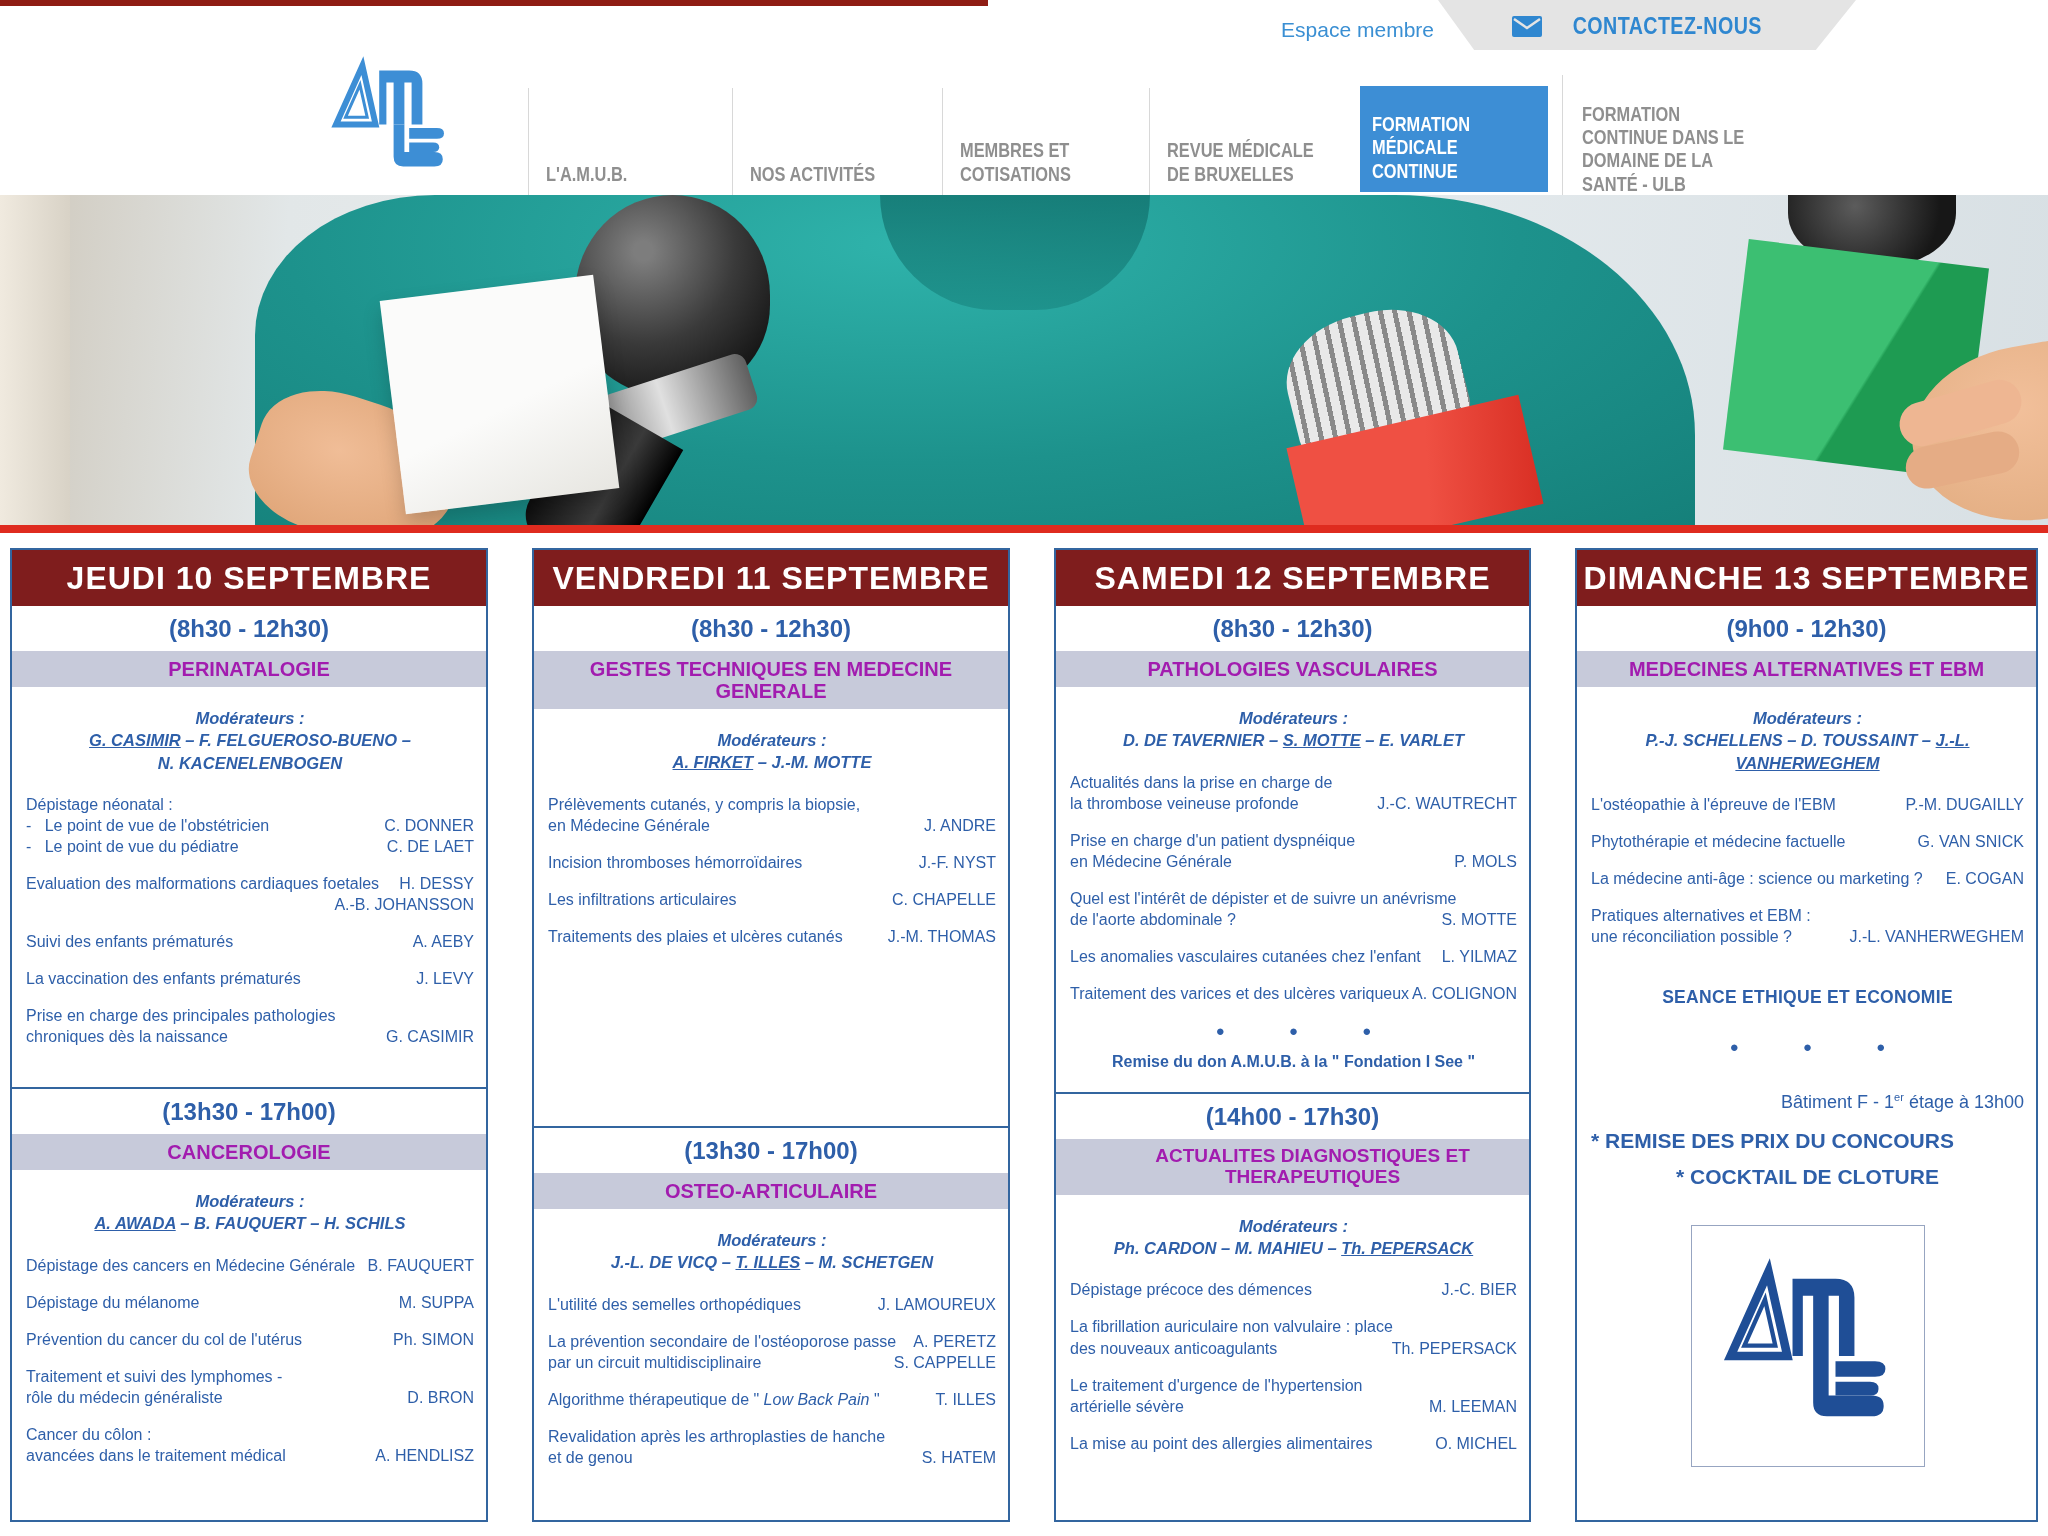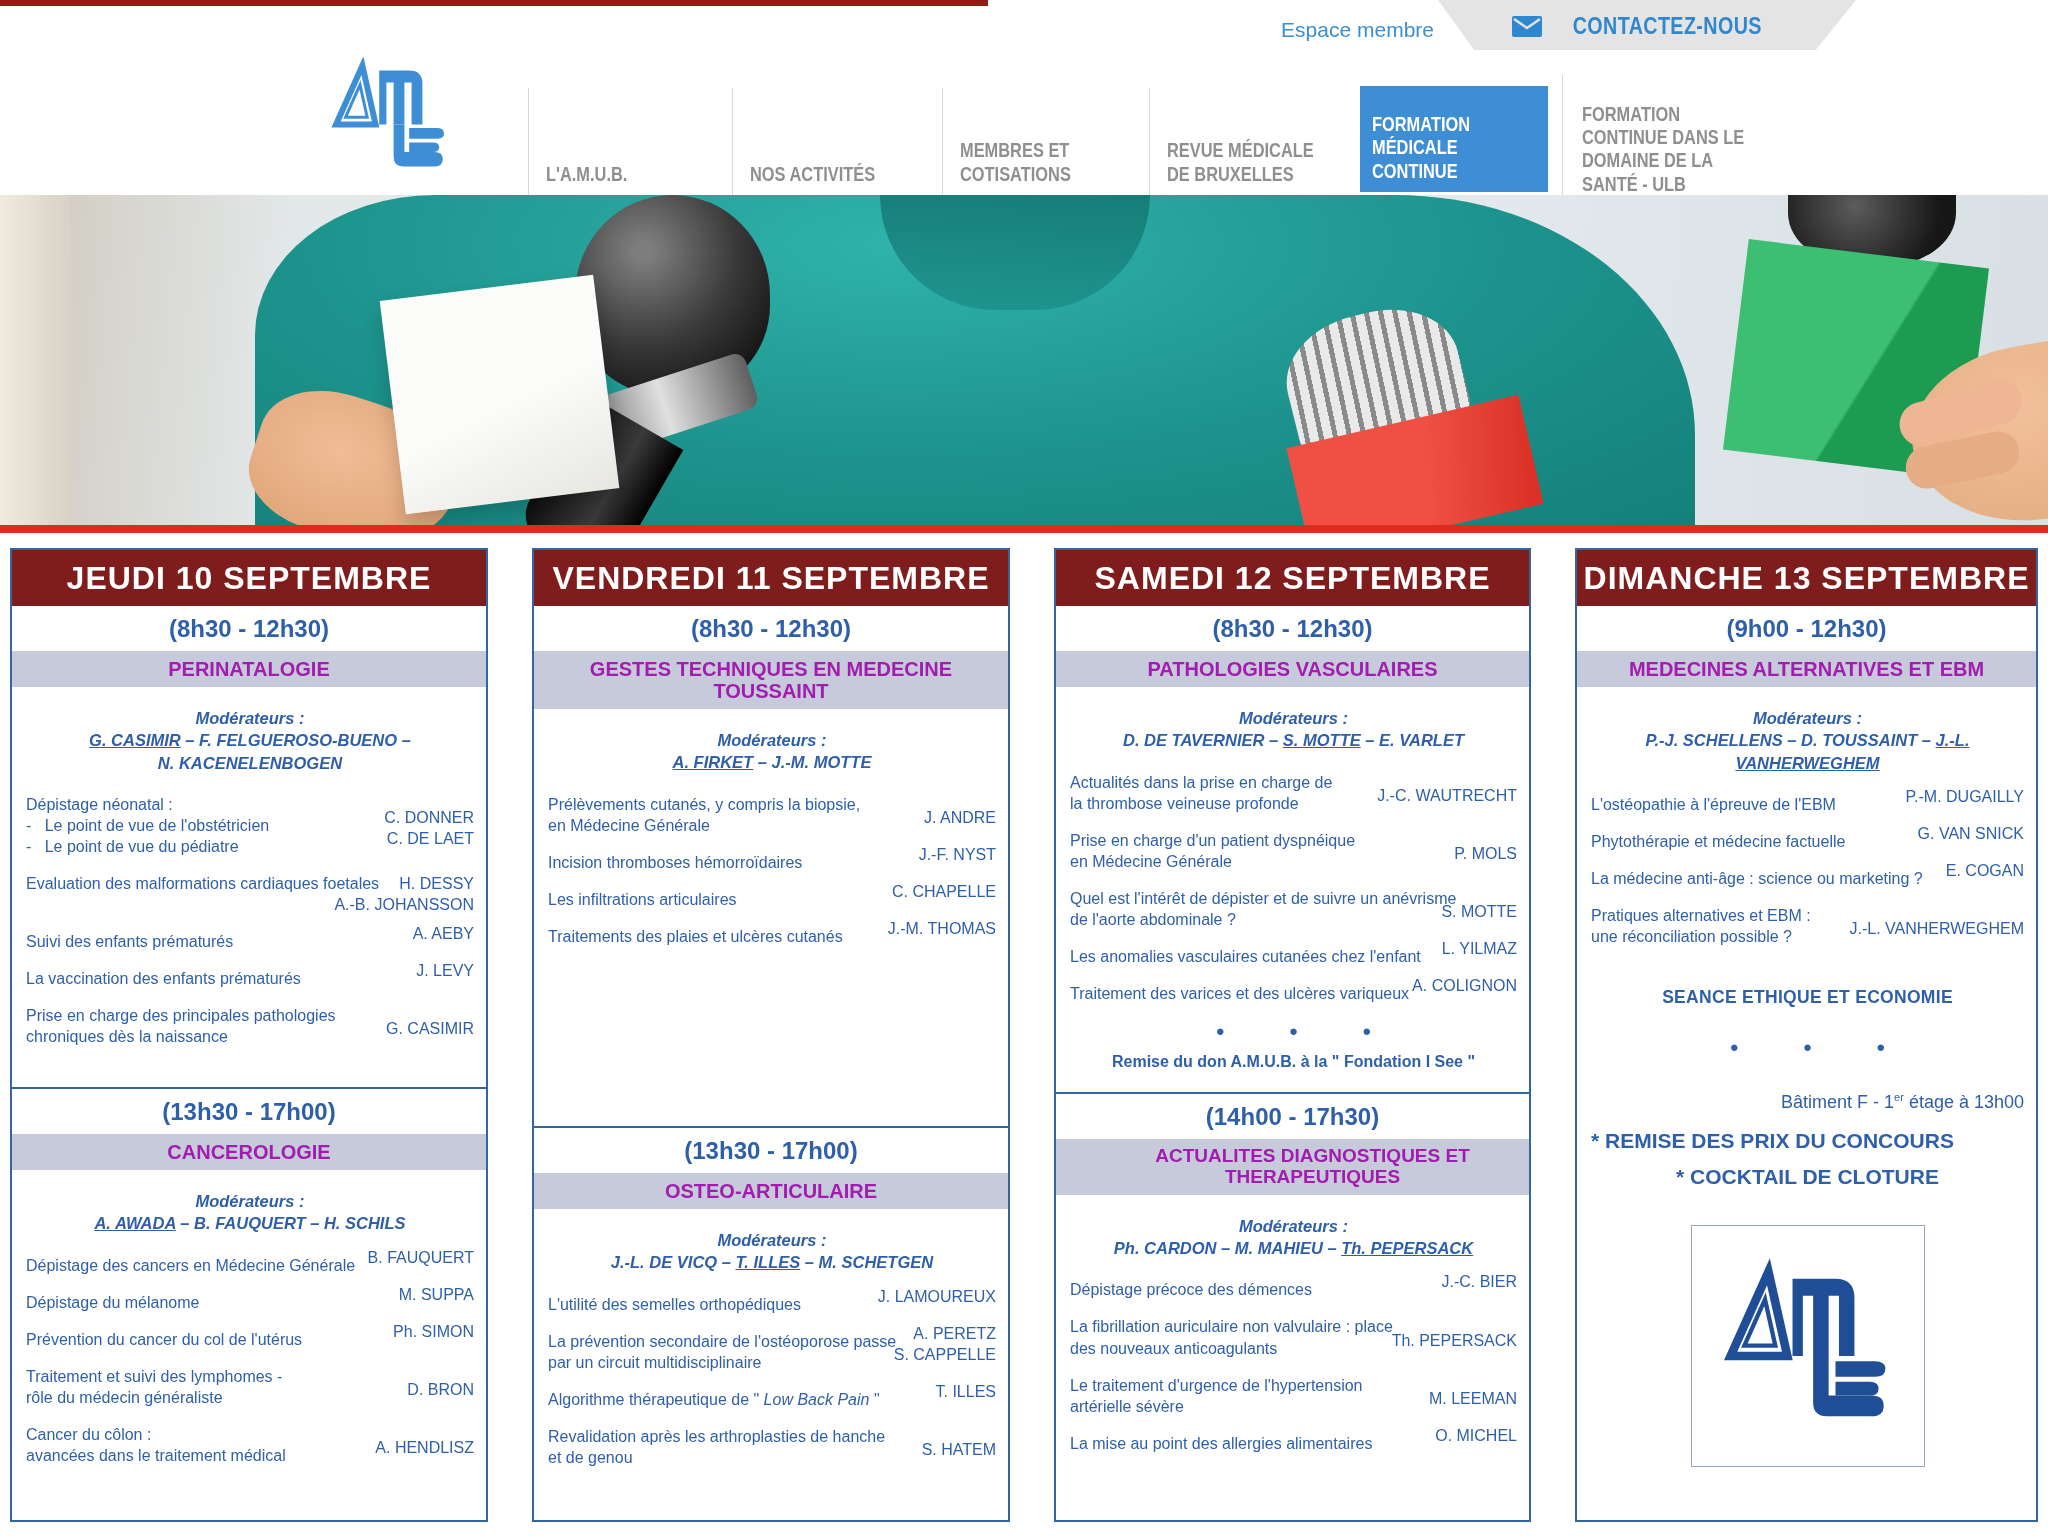--- a/index.html
+++ b/index.html
@@ -83,21 +83,21 @@
   .content{color:#2e5fa9;font-size:16px;padding:20px 12px 0 14px;flex:none;box-sizing:border-box;}
   .content.fill{flex:1;}
   .ch400{height:400px}.ch417{height:417px}.ch405{height:405px}
   .sep{height:2px;background:#33659f;flex:none;}
   .mods{text-align:center;font-style:italic;font-weight:bold;font-size:16.5px;
       margin-bottom:20px;line-height:1.35;}
   .mods .names{white-space:pre-line;}
   .u{text-decoration:underline;cursor:pointer;}
   .row{position:relative;margin-bottom:16px;line-height:1.32;}
   .row .t{white-space:pre-line;padding-right:6px;}
-  .row .a{position:absolute;right:0;bottom:8px;text-align:right;white-space:pre-line;}
+  .row .a{position:absolute;right:0;bottom:0;text-align:right;white-space:pre-line;}
   .row.top .a{bottom:auto;top:0;}
   .row.minh{min-height:42px;}
   .dots{text-align:center;color:#2e5fa9;font-size:15px;letter-spacing:30px;text-indent:30px;
       margin:18px 0 14px;font-weight:bold;}
   .c4 .dots{margin:30px 0 0;}
   .note{text-align:center;font-weight:bold;font-size:16px;}
   .seance{text-align:center;font-weight:bold;font-size:17.5px;margin-top:40px;letter-spacing:.3px;}
   .bat{text-align:right;font-size:18px;margin:36px 0 0;}
   .bat sup{font-size:11px;}
   .prix{font-weight:bold;font-size:21px;margin-top:16px;}
@@ -248,21 +248,21 @@
         <div class="t">Cancer du côlon :
 avancées dans le traitement médical</div>
         <div class="a">A. HENDLISZ</div>
       </div>
     </div>
   </section>
 
   <section class="col c2">
     <div class="dayhdr">VENDREDI 11 SEPTEMBRE</div>
     <div class="time">(8h30 - 12h30)</div>
-    <div class="band">GESTES TECHNIQUES EN MEDECINE TOUSSAINT</div>
+    <div class="band">GESTES TECHNIQUES EN MEDECINE GENERALE</div>
     <div class="content ch417">
       <div class="mods">
         <div>Modérateurs :</div>
         <div class="names"><span></span><span class="u">A. FIRKET</span><span> – J.-M. MOTTE</span></div>
       </div>
       <div class="row">
         <div class="t">Prélèvements cutanés, y compris la biopsie,
 en Médecine Générale</div>
         <div class="a">J. ANDRE</div>
       </div>

